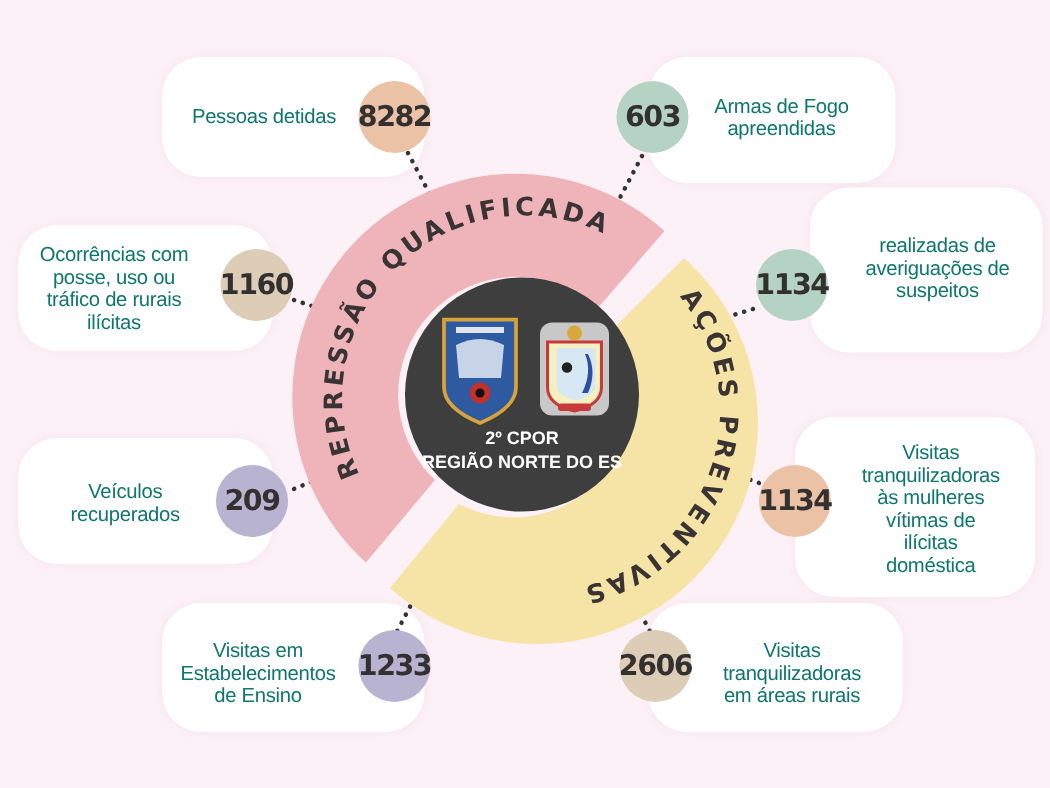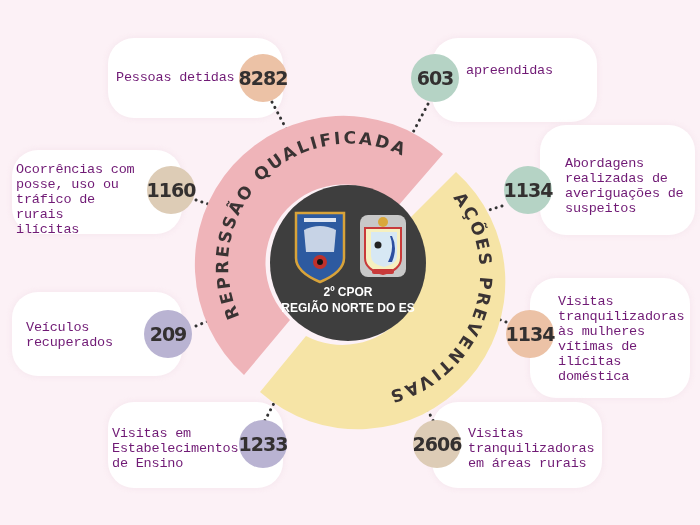--- a/index.html
+++ b/index.html
@@ -1,18 +1,18 @@
 <!DOCTYPE html>
 <html><head>
 <meta charset="utf-8">
 <style>
   html,body{margin:0;padding:0;}
   body{width:700px;height:525px;overflow:hidden;background:#fcf1f6;font-family:"Liberation Sans",sans-serif;position:relative;}
   .card{position:absolute;background:#ffffff;border-radius:26px;box-shadow:0 0 6px rgba(240,220,230,0.6);}
-  .label{position:absolute;color:#701a75;font-size:13.5px;line-height:15px;text-align:left;font-family:Liberation Mono, monospace;font-weight:normal;letter-spacing:-0.2px;}
+  .label{position:absolute;color:#0f766e;font-size:13.5px;line-height:15px;text-align:center;font-family:Liberation Sans, sans-serif;font-weight:normal;letter-spacing:-0.2px;}
   .bubble{position:absolute;width:48px;height:48px;border-radius:50%;display:flex;align-items:center;justify-content:center;font-family:"DejaVu Sans",sans-serif;font-weight:bold;font-size:19px;color:#333030;letter-spacing:-1px;}
   svg.main{position:absolute;left:0;top:0;}
   .center-text{position:absolute;color:#fff;font-weight:bold;font-size:12px;text-align:center;width:160px;line-height:16px;font-family:"Liberation Sans",sans-serif;}
 </style>
 </head>
 <body>
 
 <div class="card" style="left:108px;top:38px;width:175px;height:80px;"></div>
 <div class="card" style="left:432px;top:38px;width:165px;height:84px;"></div>
 <div class="card" style="left:12px;top:150px;width:170px;height:84px;"></div>
@@ -80,30 +80,30 @@
 <div class="bubble" style="left:504px;top:166px;background:#b5d3c5;">1134</div>
 <div class="bubble" style="left:144px;top:310px;background:#b9b3d2;">209</div>
 <div class="bubble" style="left:506px;top:310px;background:#ecc2a6;">1134</div>
 <div class="bubble" style="left:239px;top:420px;background:#b9b3d2;">1233</div>
 <div class="bubble" style="left:413px;top:420px;background:#ddccb6;">2606</div>
 
 <div class="label" style="left:116px;top:70px;width:120px;">
   <div>Pessoas detidas</div>
 </div>
 <div class="label" style="left:466px;top:63px;width:110px;">
+  <div>Armas de Fogo</div>
   <div>apreendidas</div>
 </div>
 <div class="label" style="left:16px;top:162px;width:120px;">
   <div>Ocorrências com</div>
   <div>posse, uso ou</div>
   <div>tráfico de rurais</div>
   <div>ilícitas</div>
 </div>
 <div class="label" style="left:565px;top:156px;width:120px;">
-  <div>Abordagens</div>
   <div>realizadas de</div>
   <div>averiguações de</div>
   <div>suspeitos</div>
 </div>
 <div class="label" style="left:26px;top:320px;width:115px;">
   <div>Veículos</div>
   <div>recuperados</div>
 </div>
 <div class="label" style="left:558px;top:294px;width:125px;">
   <div>Visitas</div>

